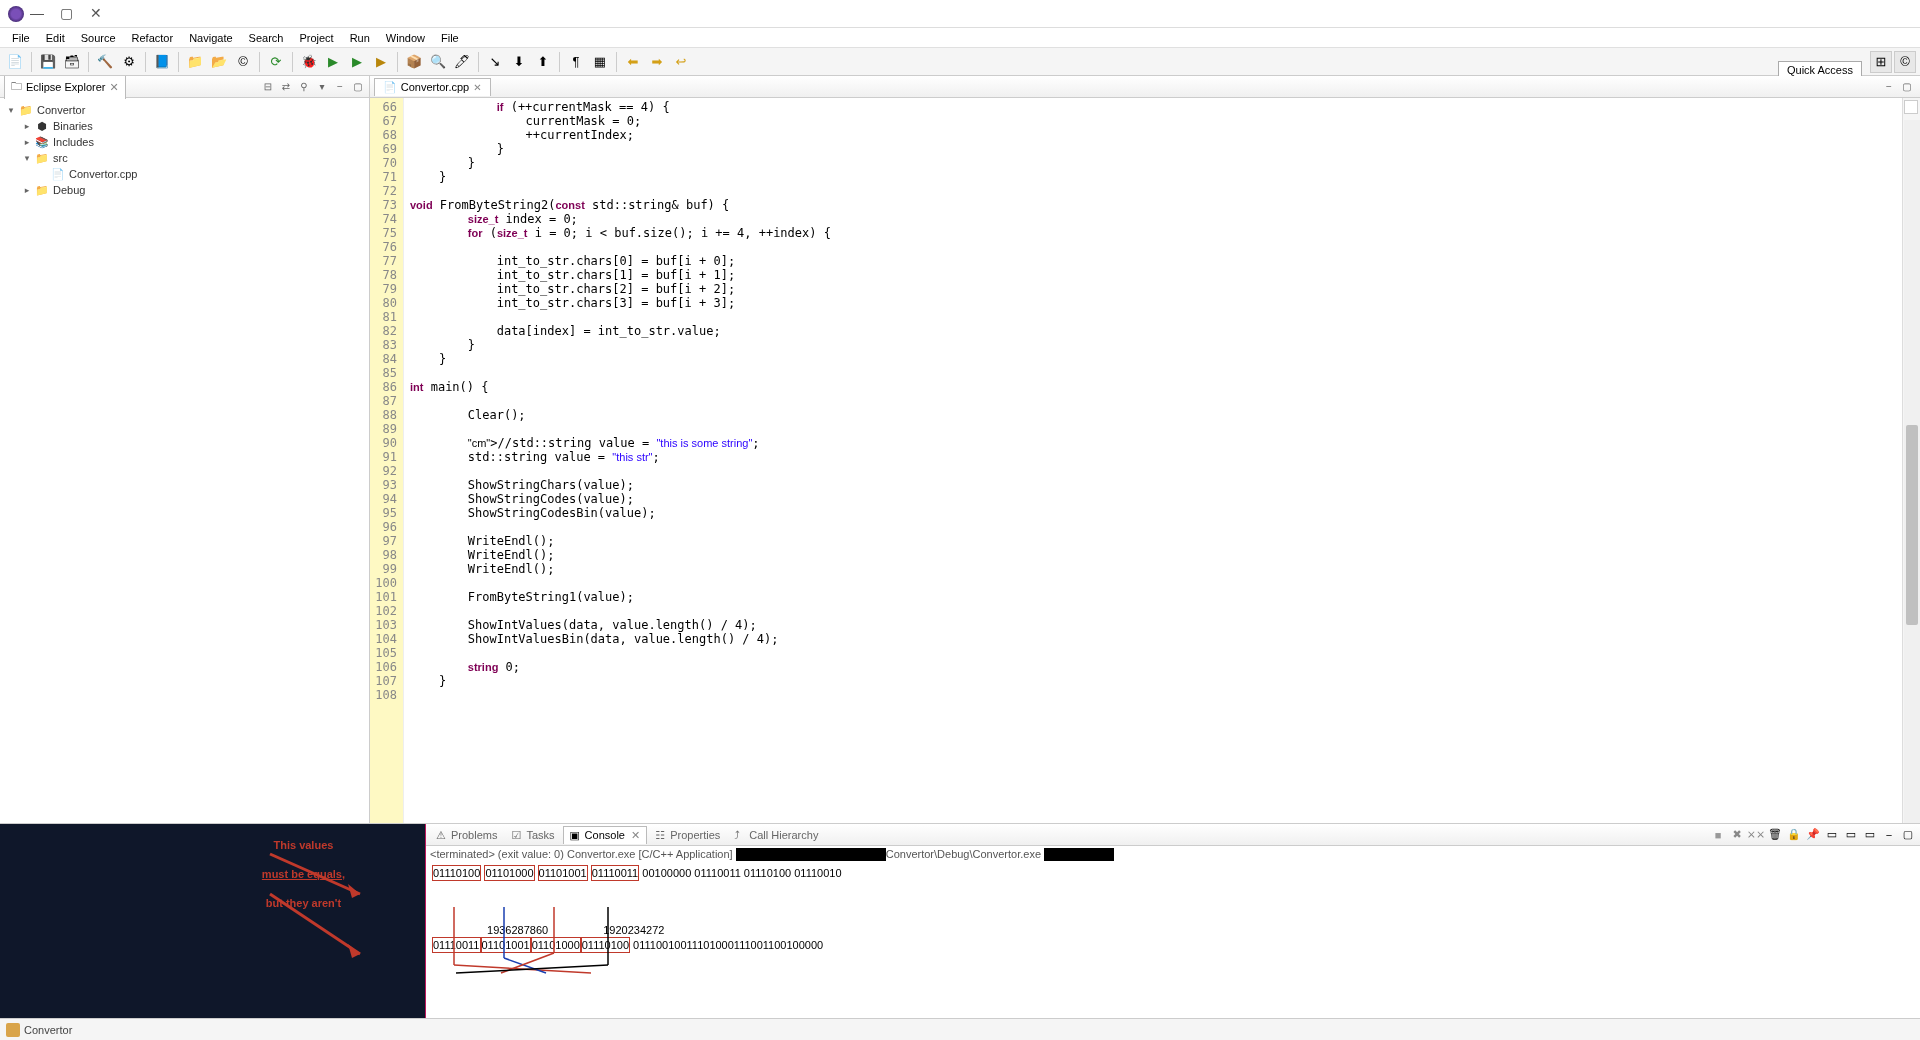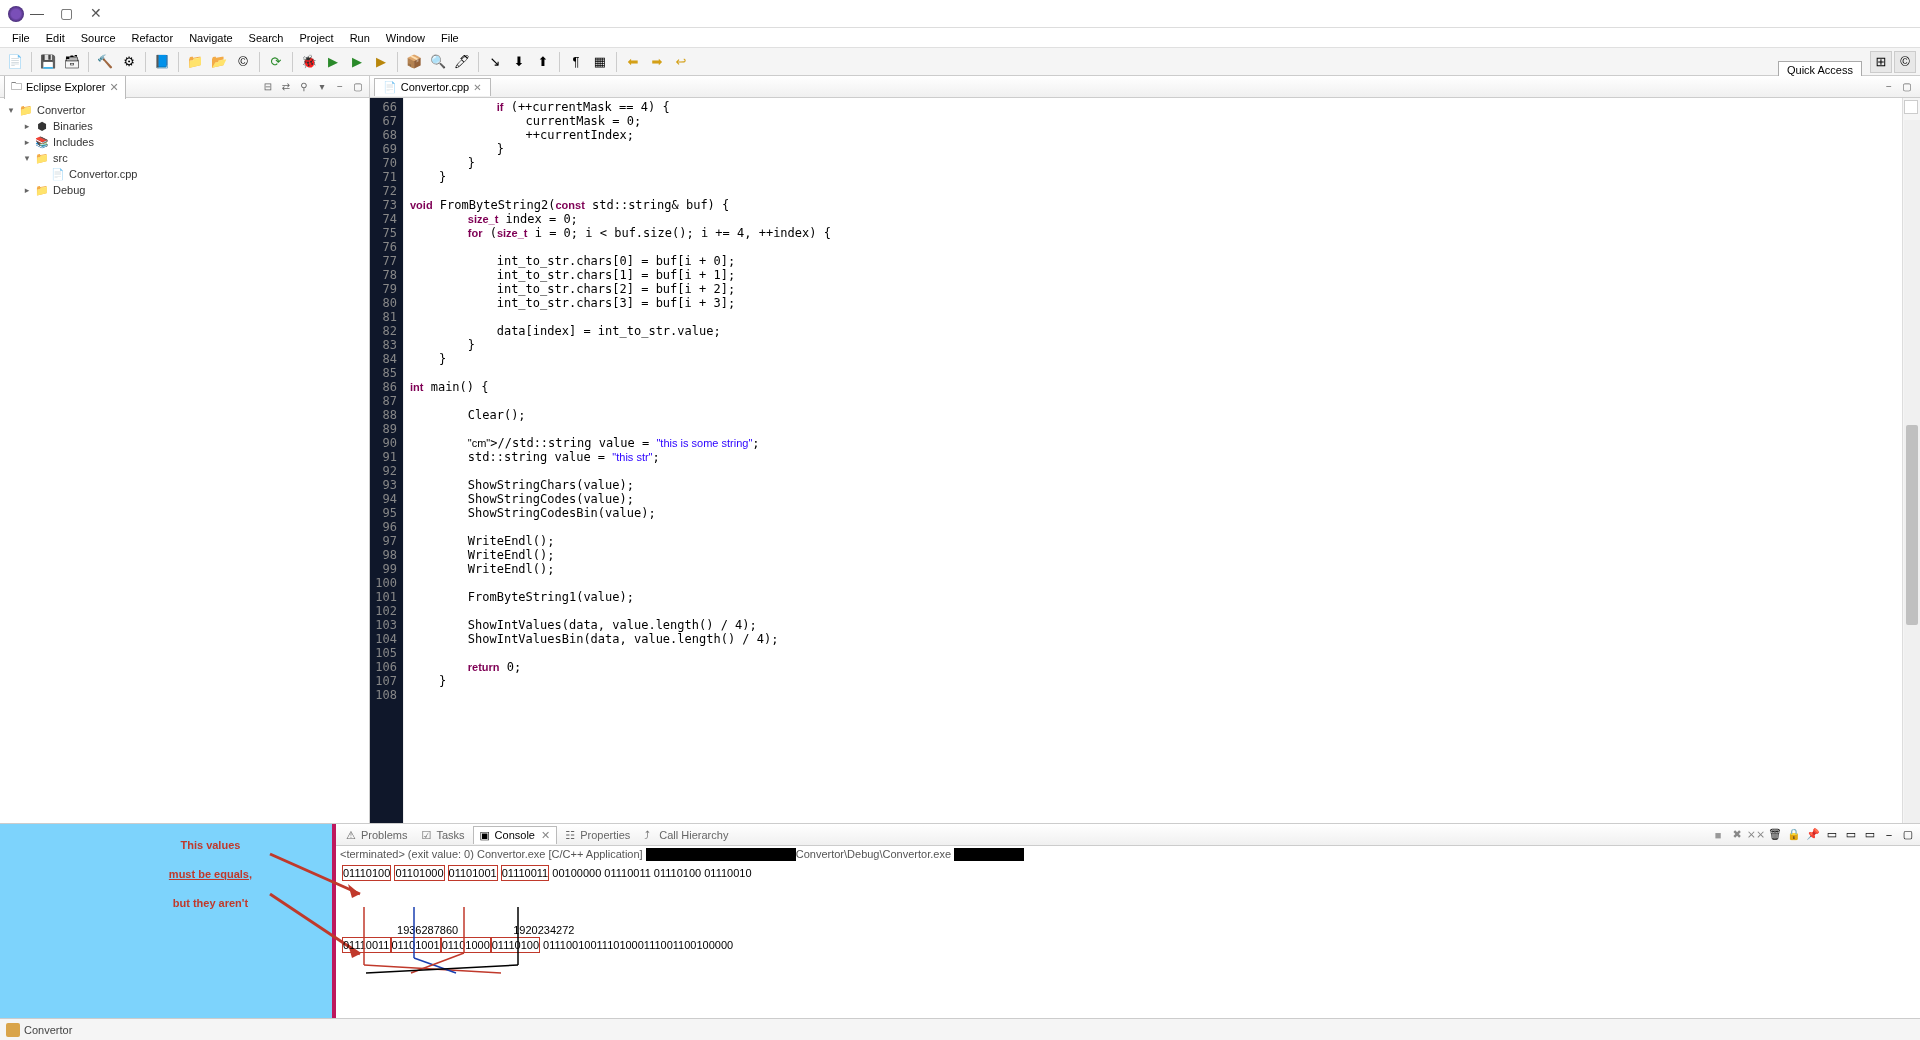--- a/index.html
+++ b/index.html
@@ -38,32 +38,32 @@
 .ticon { width:16px; height:14px; margin-right:3px; display:inline-flex; align-items:center; justify-content:center;}
 .ind0 { padding-left:2px;} .ind1 { padding-left:18px;} .ind2 { padding-left:34px;}
 .folder-icon { color:#e8a33d;} .file-icon { color:#6a8fc5;}
 
 
 .editor-area { flex:1; display:flex; flex-direction:column; position:relative;}
 .editor-tabs { height:22px; background:linear-gradient(#fff,#f0f0f0); border-bottom:1px solid #ccc; display:flex; align-items:center;}
 .etab { display:flex; align-items:center; gap:4px; padding:2px 8px; background:#fff; border:1px solid #bbb; border-bottom:none; margin-left:4px; font-size:11px;}
 .etab .close { color:#888; cursor:pointer; font-size:10px;}
 .editor-body { flex:1; display:flex; overflow:hidden; background:#fff; position:relative;}
-.gutter { width:34px; background:#0f172a; color:#888; text-align:right; padding:2px 6px 0 0; font-family:Consolas,monospace; font-size:12px; line-height:14px; border-right:1px solid #eee;}
+.gutter { width:34px; background:#fef9c3; color:#888; text-align:right; padding:2px 6px 0 0; font-family:Consolas,monospace; font-size:12px; line-height:14px; border-right:1px solid #eee;}
 .code { flex:1; padding:2px 4px 0 6px; font-family:Consolas,monospace; font-size:12px; line-height:14px; white-space:pre; color:#000; overflow:auto;}
 .kw { color:#7f0055; font-weight:bold;}
 .str { color:#2a00ff;}
 .right-rail { width:18px; background:#f5f5f5; border-left:1px solid #ddd; position:relative;}
 .right-rail .mark { position:absolute; right:2px; width:14px; height:14px; border:1px solid #ccc; background:#fff;}
 .scroll-v { position:absolute; right:0; top:22px; bottom:0; width:16px; background:#f0f0f0;}
 .scroll-thumb { position:absolute; right:2px; width:12px; background:#c0c0c0; border-radius:2px;}
 
 
 .bottom { height:195px; display:flex; border-top:1px solid #ccc;}
-.annot-panel { width:336px; border-right:4px solid #be185d; background:#7dd3fc; position:relative;}
+.annot-panel { width:426px; border-right:1px solid #be185d; background:#0f172a; position:relative;}
 .annot-text { position:absolute; right:80px; top:5px; color:#c0392b; font-family:"Times New Roman",serif; font-size:22px; font-weight:bold; text-align:center; line-height:26px;}
 .annot-text .ul { text-decoration:underline; }
 .arrow { position:absolute; }
 .arrow line { stroke:#c0392b; stroke-width:3;}
 .arrow polygon { fill:#c0392b;}
 
 .console-area { flex:1; display:flex; flex-direction:column; background:#fff;}
 .console-tabs { height:22px; background:linear-gradient(#fff,#f0f0f0); border-bottom:1px solid #ccc; display:flex; align-items:center; padding:0 4px; gap:2px;}
 .ctab { padding:2px 6px; display:flex; align-items:center; gap:3px; color:#666; cursor:pointer; font-size:11px;}
 .ctab.active { background:#fff; border:1px solid #bbb; border-bottom:none; color:#000;}
@@ -290,21 +290,21 @@
 
         WriteEndl();
         WriteEndl();
         WriteEndl();
 
         FromByteString1(value);
 
         ShowIntValues(data, value.length() / 4);
         ShowIntValuesBin(data, value.length() / 4);
 
-        <span class="kw">return</span> 0;
+        <span class="kw">string</span> 0;
     }
 
 </div>
       <div class="right-rail">
         <div class="mark" style="top:2px;"></div>
         <div class="mark" style="top:22px;background:#fff;"></div>
         <div class="mark" style="top:42px;background:#fff;"></div>
         <div class="mark" style="top:62px;"></div>
         <div class="mark" style="top:82px;"></div>
       </div>

